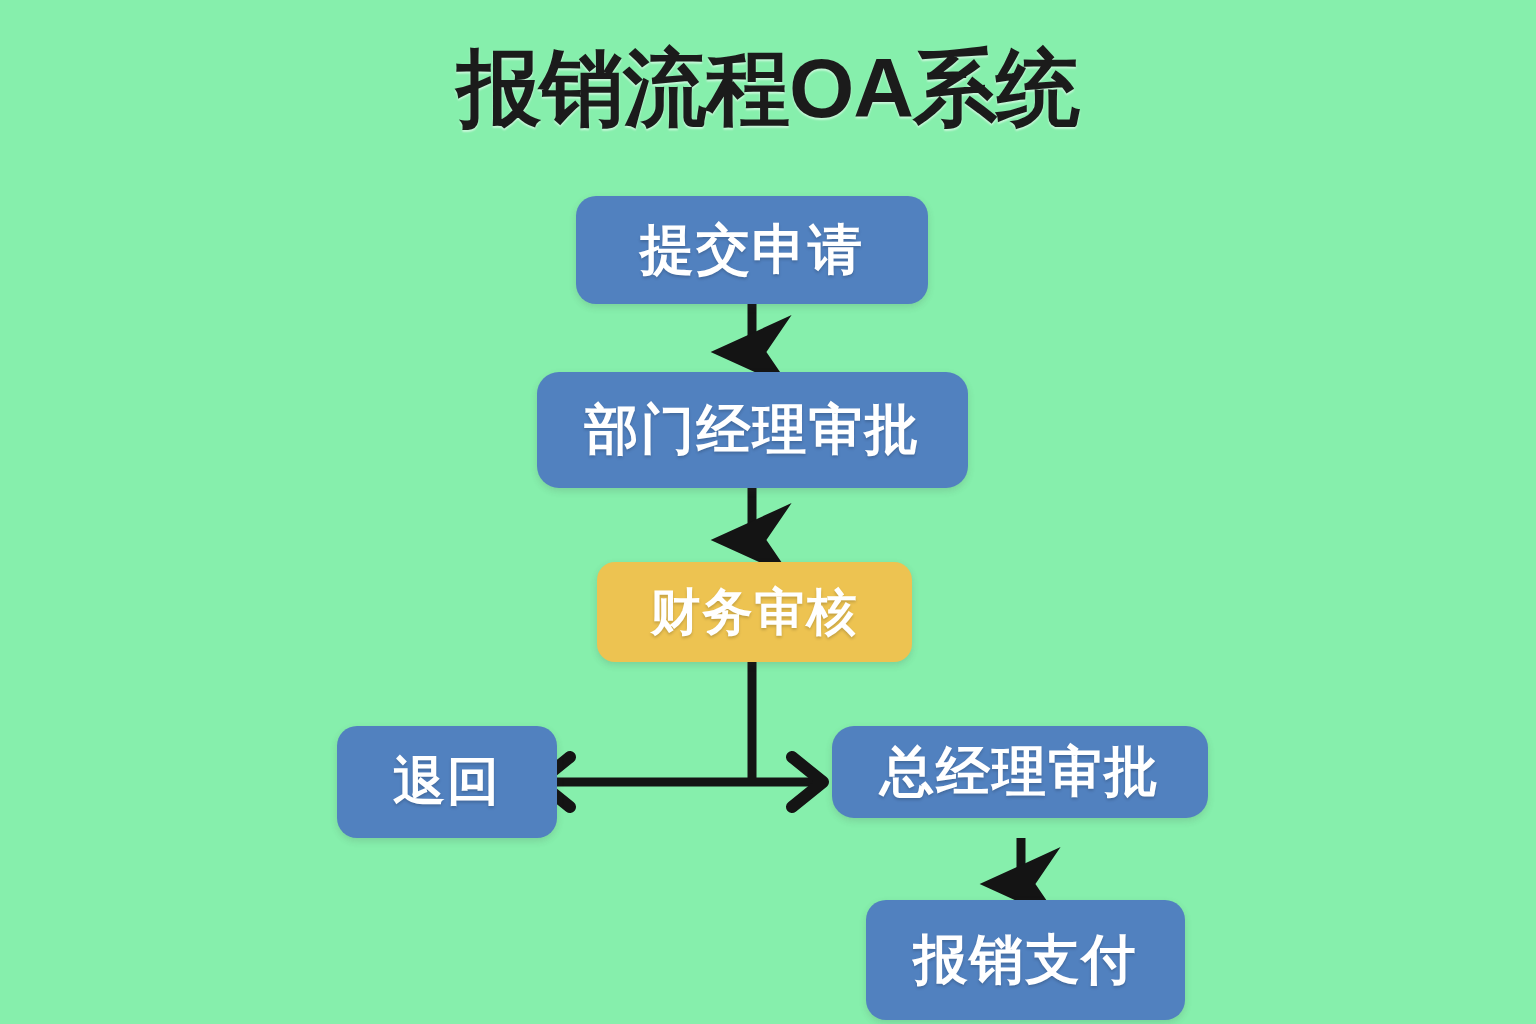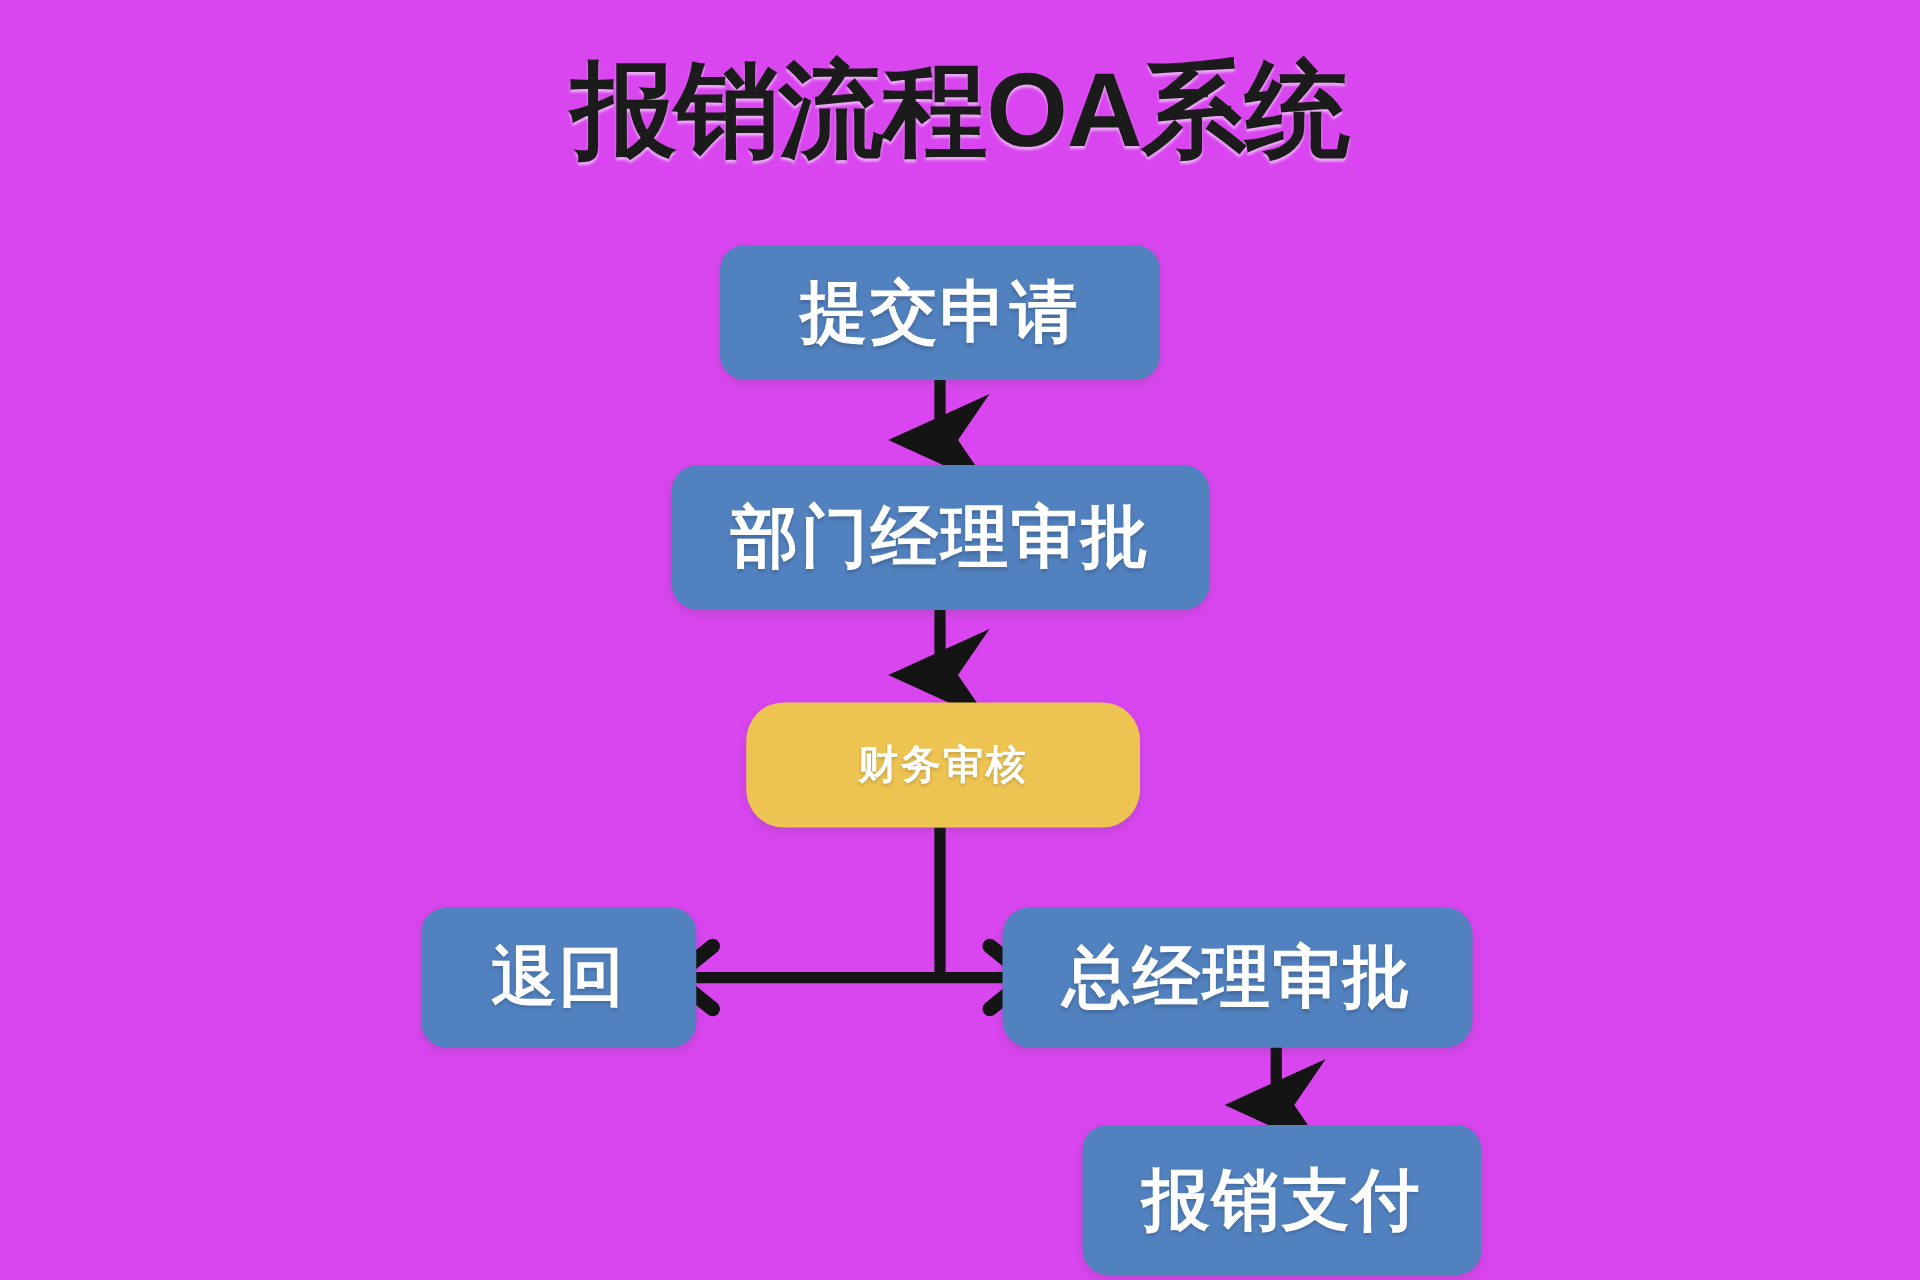--- a/index.html
+++ b/index.html
@@ -11,21 +11,21 @@
     width: 1536px;
     height: 1024px;
     background: #f3f1ed;
     font-family: "Liberation Sans", "DejaVu Sans", sans-serif;
     overflow: hidden;
   }
   #canvas {
     position: relative;
     width: 1536px;
     height: 1024px;
-    background: #d946ef;
+    background: #86efac;
   }
 
   
   .title {
     position: absolute;
     left: 0;
     top: 44px;
     width: 1536px;
     text-align: center;
     font-size: 84px;
@@ -60,23 +60,23 @@
     letter-spacing: 2px;
     white-space: nowrap;
     box-shadow: 0 3px 7px rgba(60,60,60,0.16);
     text-shadow: 0 2px 3px rgba(0,0,0,0.18);
   }
   .node.blue   { background: #5181bf; }
   .node.yellow { background: #edc351; }
 
   .n-submit   { left: 576px; top: 196px; width: 352px; height: 108px; font-size: 54px; border-radius: 20px; }
   .n-dept     { left: 537px; top: 372px; width: 431px; height: 116px; font-size: 54px; border-radius: 22px; }
-  .n-finance  { left: 597px; top: 562px; width: 315px; height: 100px; font-size: 32px; border-radius: 30px; }
+  .n-finance  { left: 597px; top: 562px; width: 315px; height: 100px; font-size: 50px; border-radius: 18px; }
   .n-reject   { left: 337px; top: 726px; width: 220px; height: 112px; font-size: 52px; border-radius: 20px; }
-  .n-gm       { left: 802px; top: 726px; width: 376px; height: 112px; font-size: 54px; border-radius: 22px; }
+  .n-gm       { left: 832px; top: 726px; width: 376px; height: 92px; font-size: 54px; border-radius: 22px; }
   .n-pay      { left: 866px; top: 900px; width: 319px; height: 120px; font-size: 54px; border-radius: 20px; }
 </style>
 </head>
 <body>
 
 <div id="canvas">
 
   <div class="title">报销流程OA系统</div>
 
   <svg id="edges" viewBox="0 0 1536 1024">

